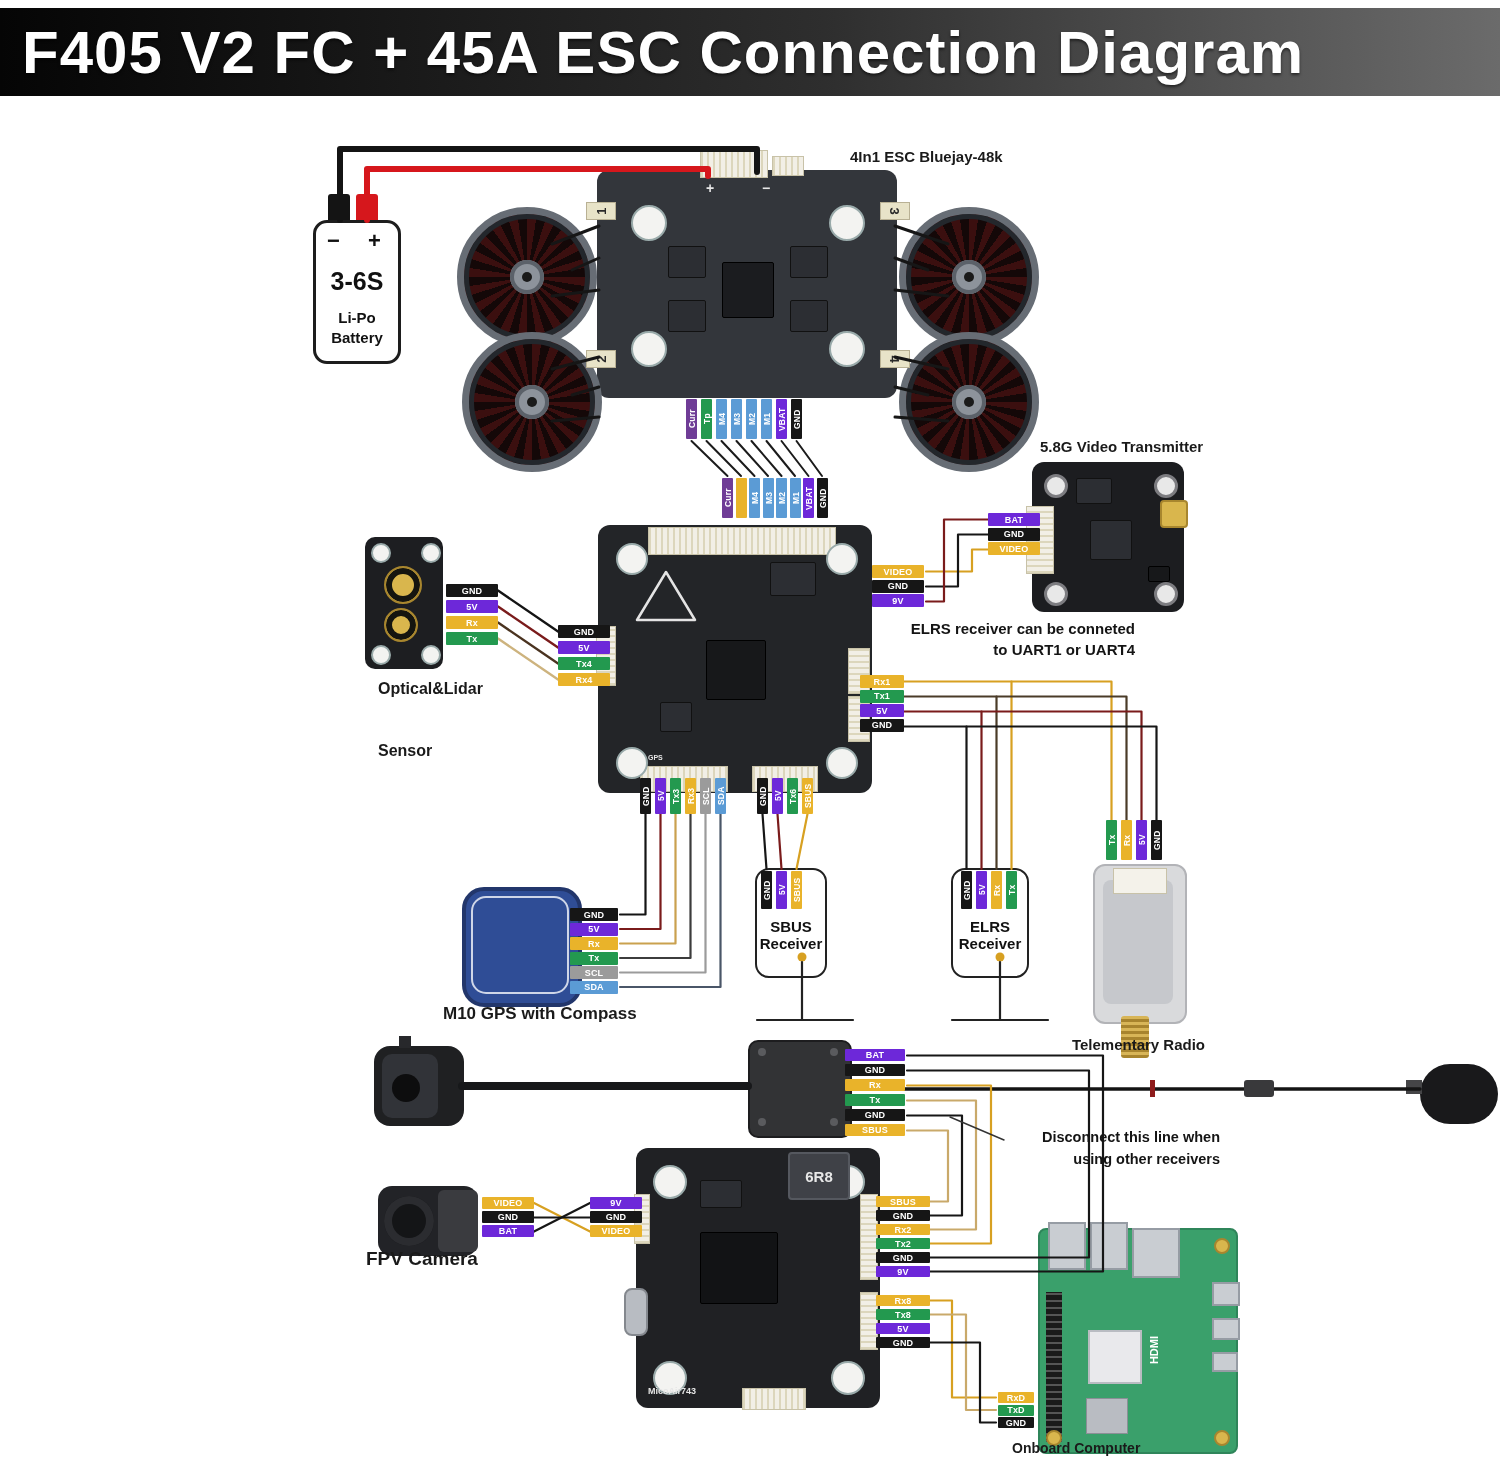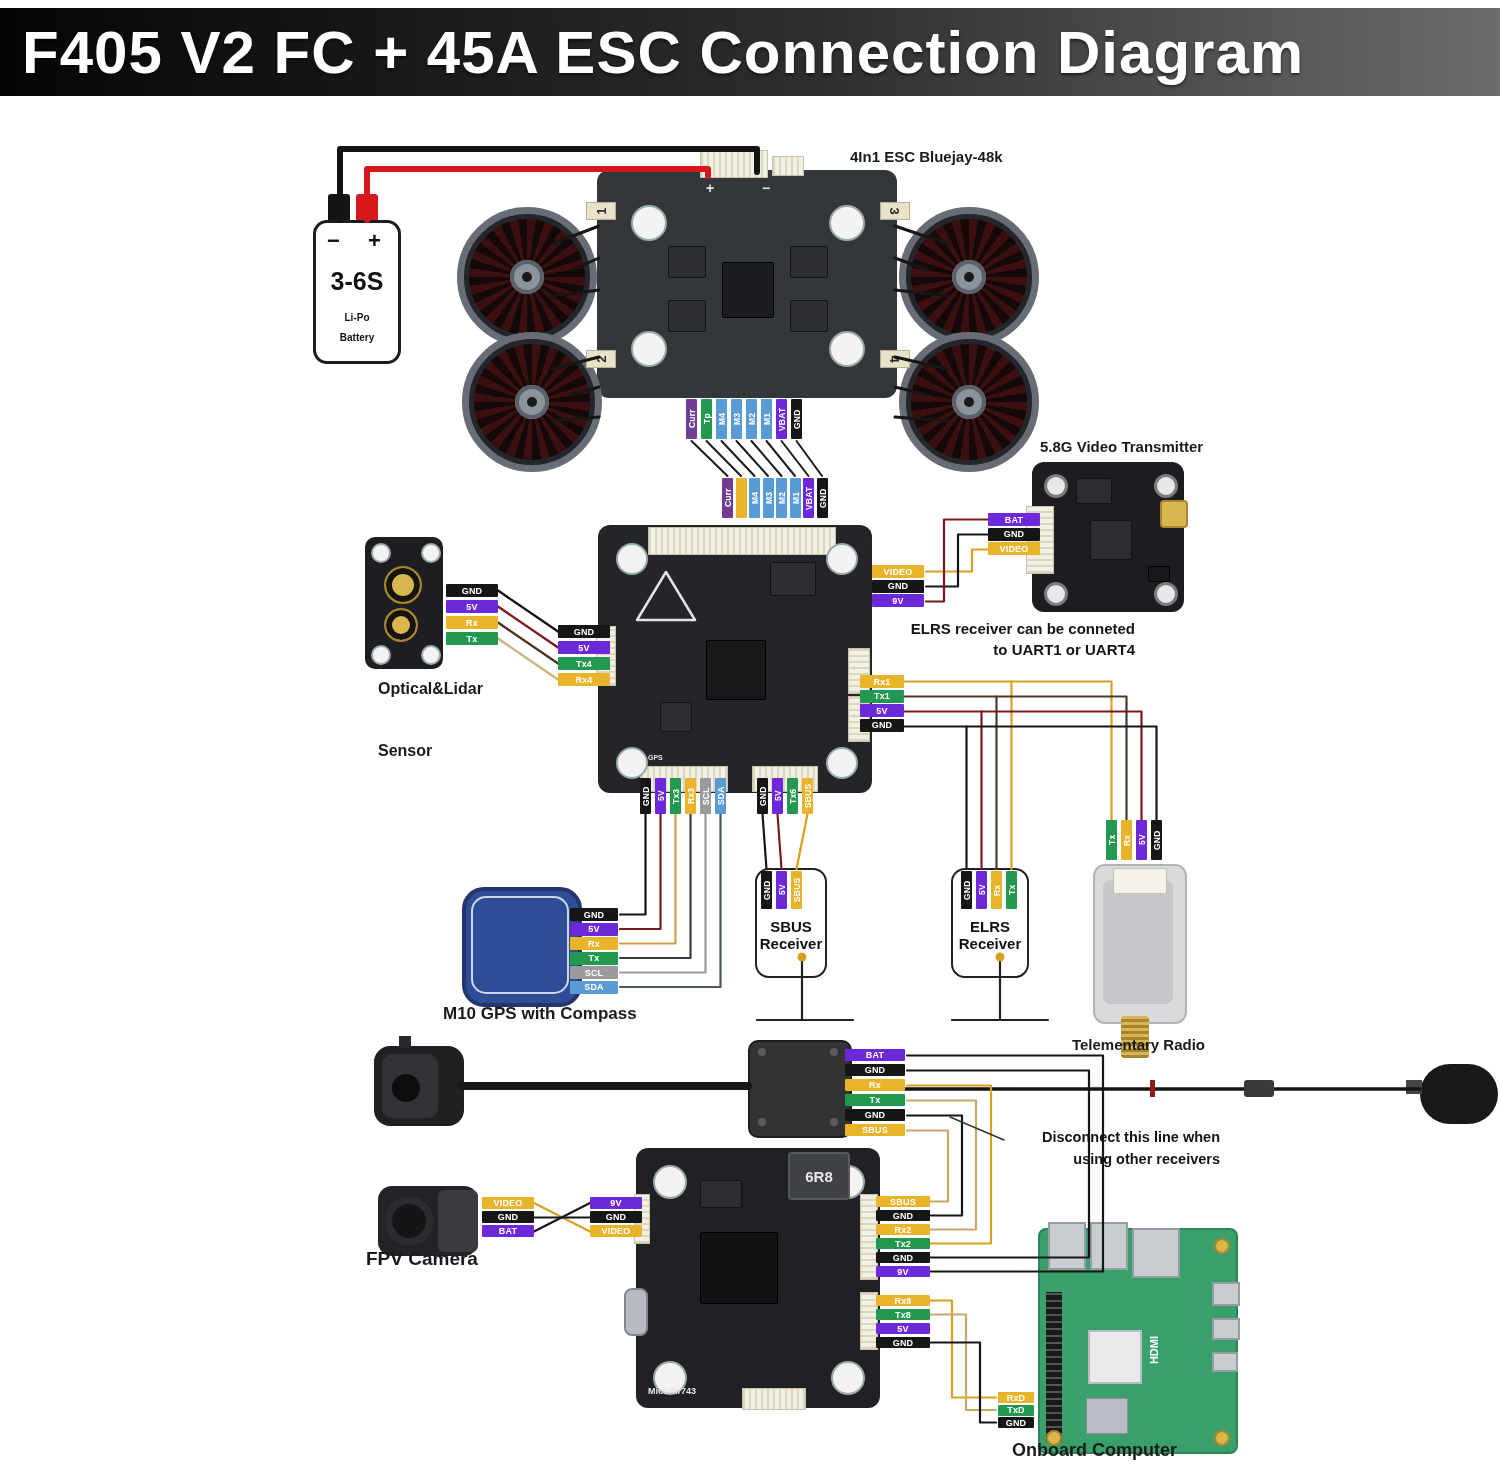--- a/index.html
+++ b/index.html
@@ -35,21 +35,21 @@
   .c-purple{background:#6f3c96;}
   
   .lbl{color:#1a1a1a;font-weight:bold;z-index:9;white-space:nowrap;text-align:right;}
   
   #battery{left:313px;top:220px;width:82px;height:138px;border:3px solid #1d1d1d;border-radius:14px;
     background:#fff;z-index:4;text-align:center;}
   .term{top:194px;width:22px;height:28px;border-radius:3px 3px 0 0;z-index:3;}
   #battery-signs{left:313px;top:228px;width:82px;display:flex;justify-content:space-around;z-index:5;
     font-size:22px;font-weight:bold;color:#111;}
   #battery .cells{margin-top:44px;font-size:25px;font-weight:bold;color:#111;}
-  #battery .sub{font-size:10px;font-weight:bold;color:#111;line-height:20px;margin-top:12px;}
+  #battery .sub{font-size:15px;font-weight:bold;color:#111;line-height:20px;margin-top:12px;}
   
   .pcb{background:#232528;border-radius:12px;z-index:2;}
   .standoff{background:#f3f3f1;border-radius:50%;border:2px solid #9aa;z-index:3;}
   .conn{background:#f2efe6;border:1px solid #c8c2a8;z-index:3;
     background-image:repeating-linear-gradient(90deg,#dcd6bc 0 2px,transparent 2px 6px);}
   .connv{background:#f2efe6;border:1px solid #c8c2a8;z-index:3;
     background-image:repeating-linear-gradient(0deg,#dcd6bc 0 2px,transparent 2px 6px);}
   .chip{background:#17181a;border:1px solid #000;border-radius:2px;z-index:3;}
   .chip2{background:#2c2e33;border:1px solid #111;border-radius:2px;z-index:3;}
   .motor{width:126px;height:126px;border-radius:50%;z-index:2;
@@ -378,21 +378,21 @@
   <div class="abs" style="left:1086px;top:1398px;width:40px;height:34px;background:#b9bcc2;border:1px solid #8b8f96;z-index:3;"></div>
   <div class="abs silk" style="left:1148px;top:1336px;font-size:11px;writing-mode:vertical-rl;transform:rotate(180deg);z-index:4;color:#fff;">HDMI</div>
   <div class="abs gold" style="left:1046px;top:1430px;width:12px;height:12px;"></div>
   <div class="abs gold" style="left:1214px;top:1430px;width:12px;height:12px;"></div>
   <div class="abs gold" style="left:1214px;top:1238px;width:12px;height:12px;"></div>
   <div class="abs pins-h w36 g15" style="left:998px;top:1392px;">
       <span class="pin c-yellow">RxD</span>
       <span class="pin c-green">TxD</span>
       <span class="pin c-black">GND</span>
     </div>
-  <div class="abs lbl" style="left:1012px;top:1440px;font-size:18px;">Onboard Computer</div>
+  <div class="abs lbl" style="left:1012px;top:1440px;font-size:14px;">Onboard Computer</div>
 
   <svg class="abs wires" width="1500" height="1469" viewBox="0 0 1500 1469">
     <g fill="none" stroke-linejoin="round" stroke-linecap="round">
 
       <path d="M340,220 V149 H757 V172" stroke="#141414" stroke-width="6"></path>
       <path d="M367,220 V169 H708 V176" stroke="#d6171c" stroke-width="6"></path>
 
       <g stroke="#161616" stroke-width="3">
         <path d="M552,244 L599,226"></path>
           <path d="M572,270 L599,258"></path>

